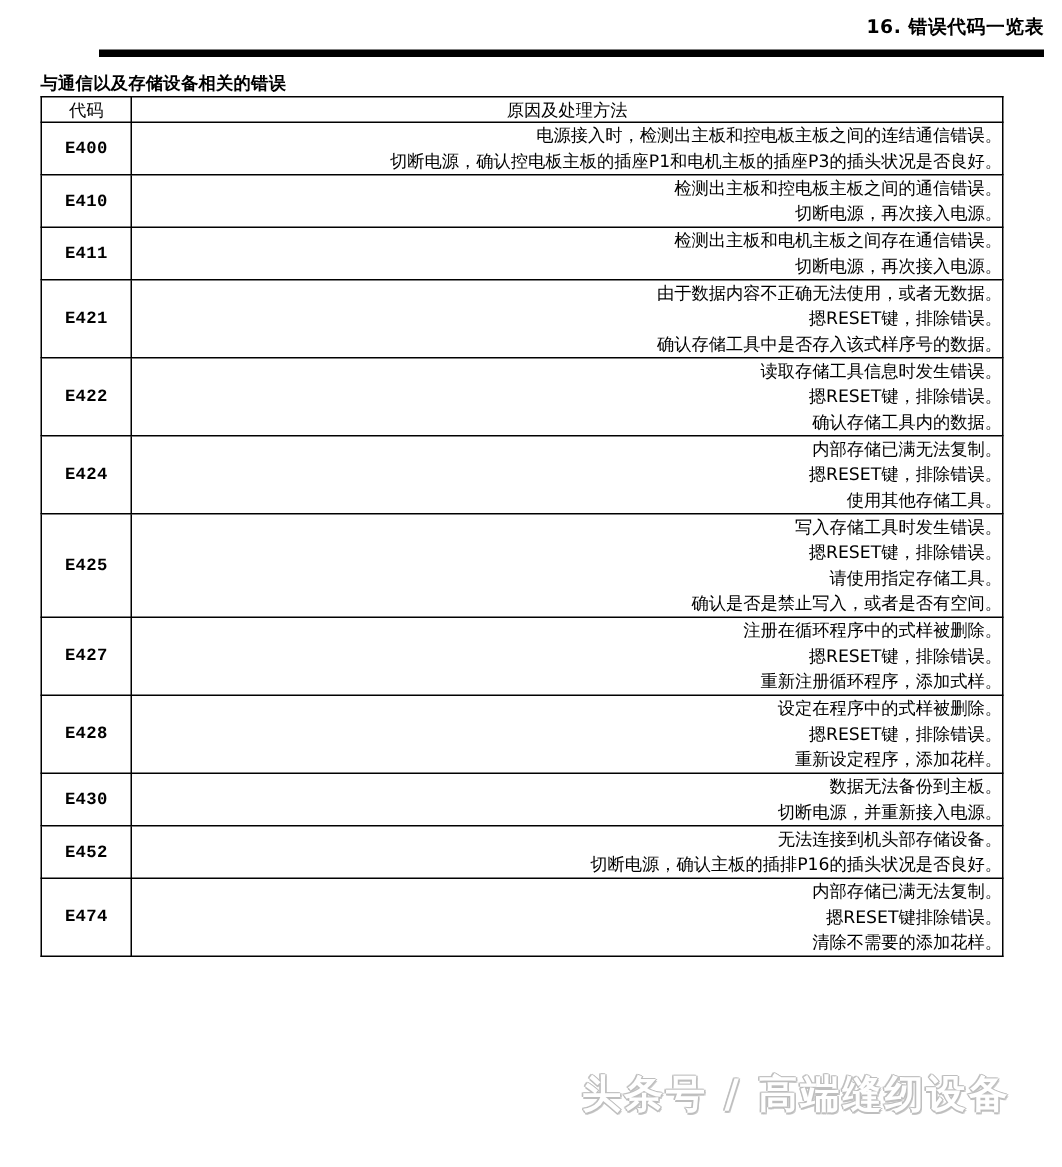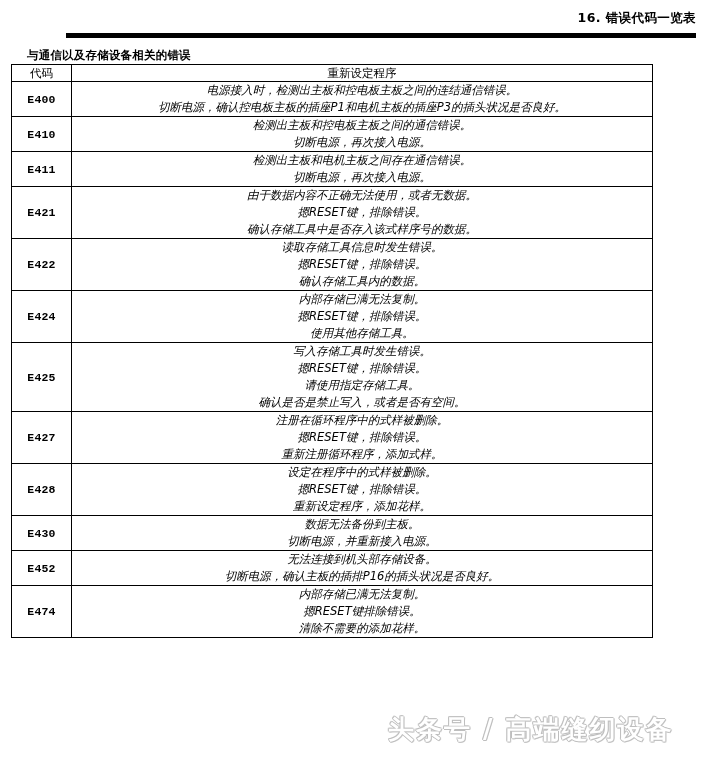--- a/index.html
+++ b/index.html
@@ -53,21 +53,21 @@
     font-size: 11.5px;
     font-weight: bold;
     letter-spacing: 0.2px;
     color: #000000;
     white-space: nowrap;
   }
 
   
   .error-table {
     position: absolute;
-    left: 11px;
+    left: 27px;
     top: 64px;
     width: 641px;
     border-collapse: collapse;
     table-layout: fixed;
   }
   .error-table col.col-code { width: 60px; }
   .error-table col.col-desc { width: 581px; }
 
   .error-table th,
   .error-table td {
@@ -88,23 +88,22 @@
   .cell-code {
     text-align: center;
     font-size: 11.5px;
     font-weight: bold;
     font-family: Liberation Mono, monospace;
     letter-spacing: 0.2px;
     color: #000000;
   }
 
   .cell-desc {
-    text-align: center;
+    text-align: right;
     padding: 1px 0 1px 5px;
-    font-style: italic;
   }
   .desc-line {
     font-size: 11.5px;
     line-height: 17px;
     white-space: nowrap;
     color: #000000;
   }
 
   
   .watermark {
@@ -135,21 +134,21 @@
 <div class="section-heading">与通信以及存储设备相关的错误</div>
 
 <table class="error-table">
   <colgroup>
     <col class="col-code">
     <col class="col-desc">
   </colgroup>
   <thead>
     <tr>
       <th class="th-code">代码</th>
-      <th class="th-desc">重新设定程序</th>
+      <th class="th-desc">原因及处理方法</th>
     </tr>
   </thead>
   <tbody id="table-body">
       <tr class="data-row">
         <td class="cell-code">E400</td>
         <td class="cell-desc">
           <div class="desc-line">电源接入时，检测出主板和控电板主板之间的连结通信错误。</div>
           <div class="desc-line">切断电源，确认控电板主板的插座P1和电机主板的插座P3的插头状况是否良好。</div>
         </td>
       </tr>

